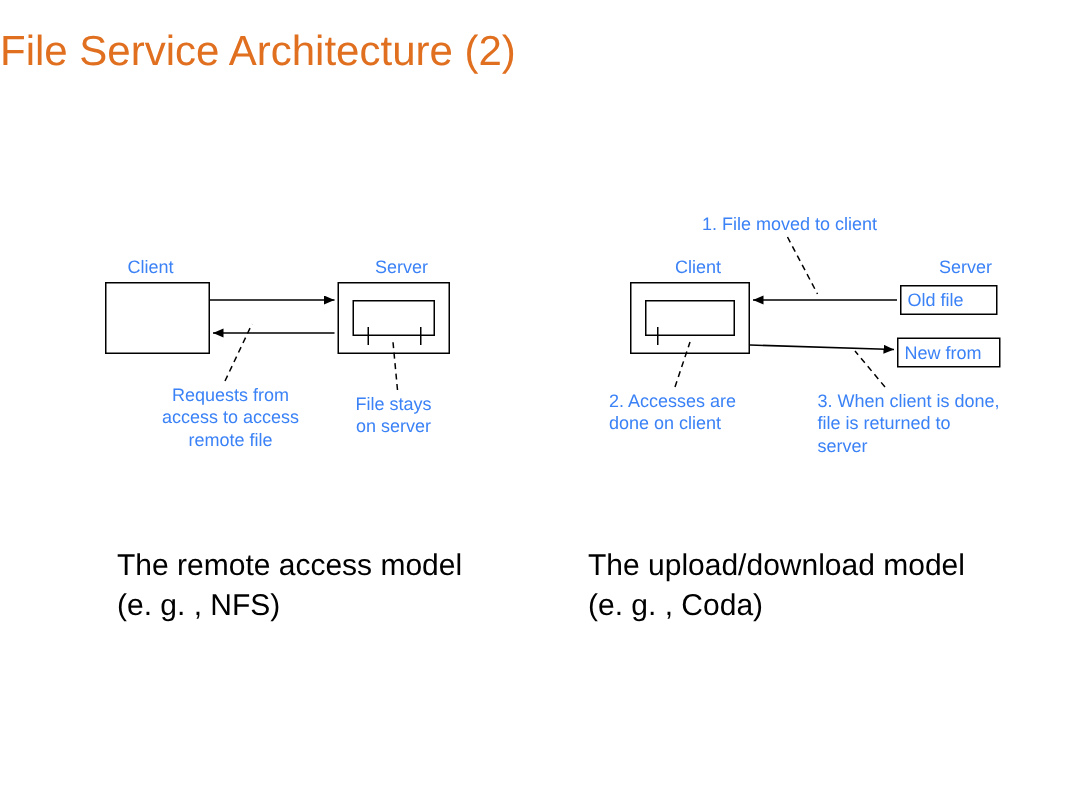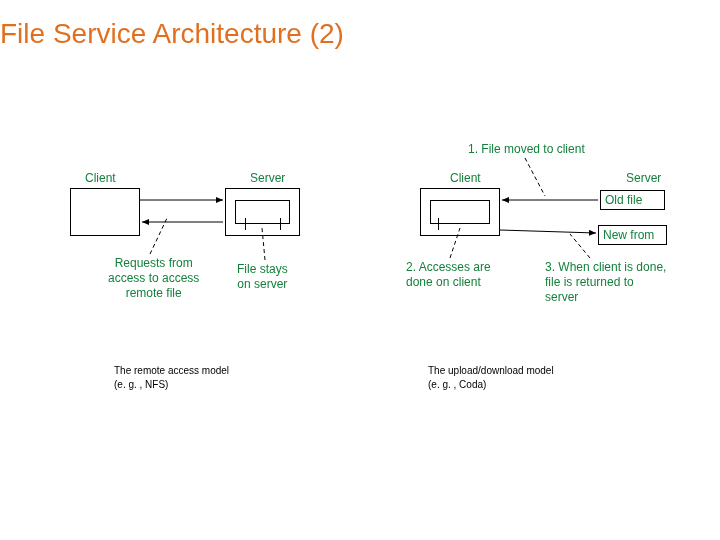--- a/index.html
+++ b/index.html
@@ -16,34 +16,33 @@
     top: 18px;
     left: 0;
     right: 0;
     font-size: 28px;
     font-weight: 400;
     color: #e07020;
   }
   .lbl {
     position: absolute;
     font-size: 12px;
-    color: #15803d;
+    color: #3b82f6;
     line-height: 1.25;
   }
   .box {
     position: absolute;
     border: 1px solid #000;
     background: #fff;
   }
   .caption {
     position: absolute;
-    font-size: 10px;
+    font-size: 20px;
     color: #000;
     line-height: 1.35;
-    margin-left: 36px;
   }
   .tick {
     position: absolute;
     width: 1px;
     height: 12px;
     background: #000;
   }
   svg.diagram {
     position: absolute;
     top: 0; left: 0;

